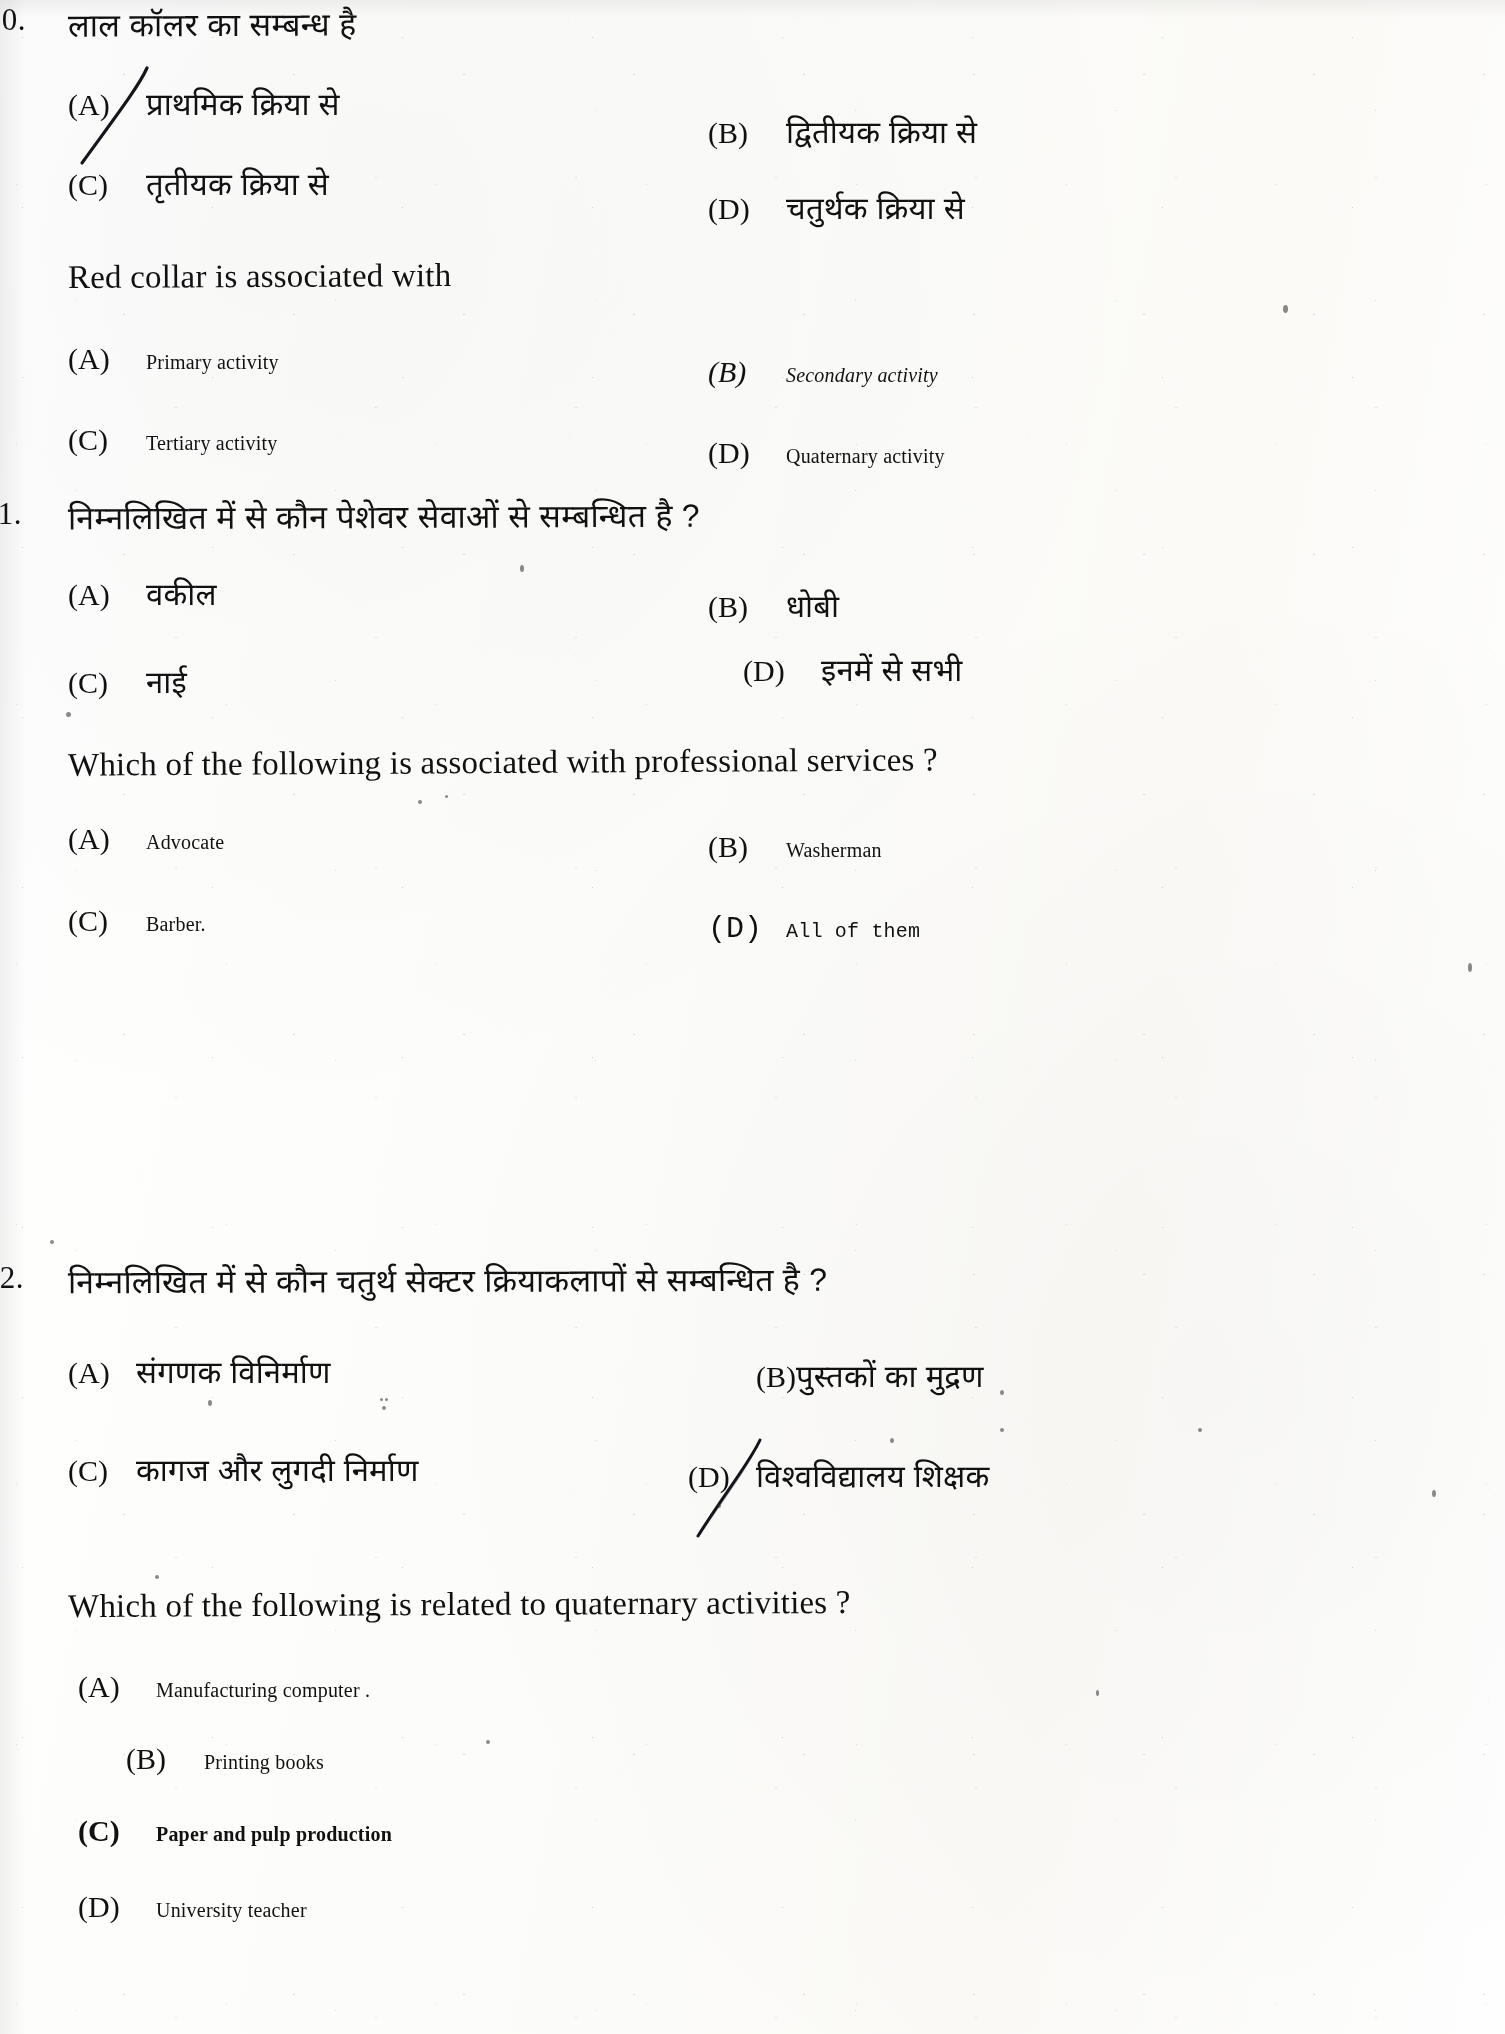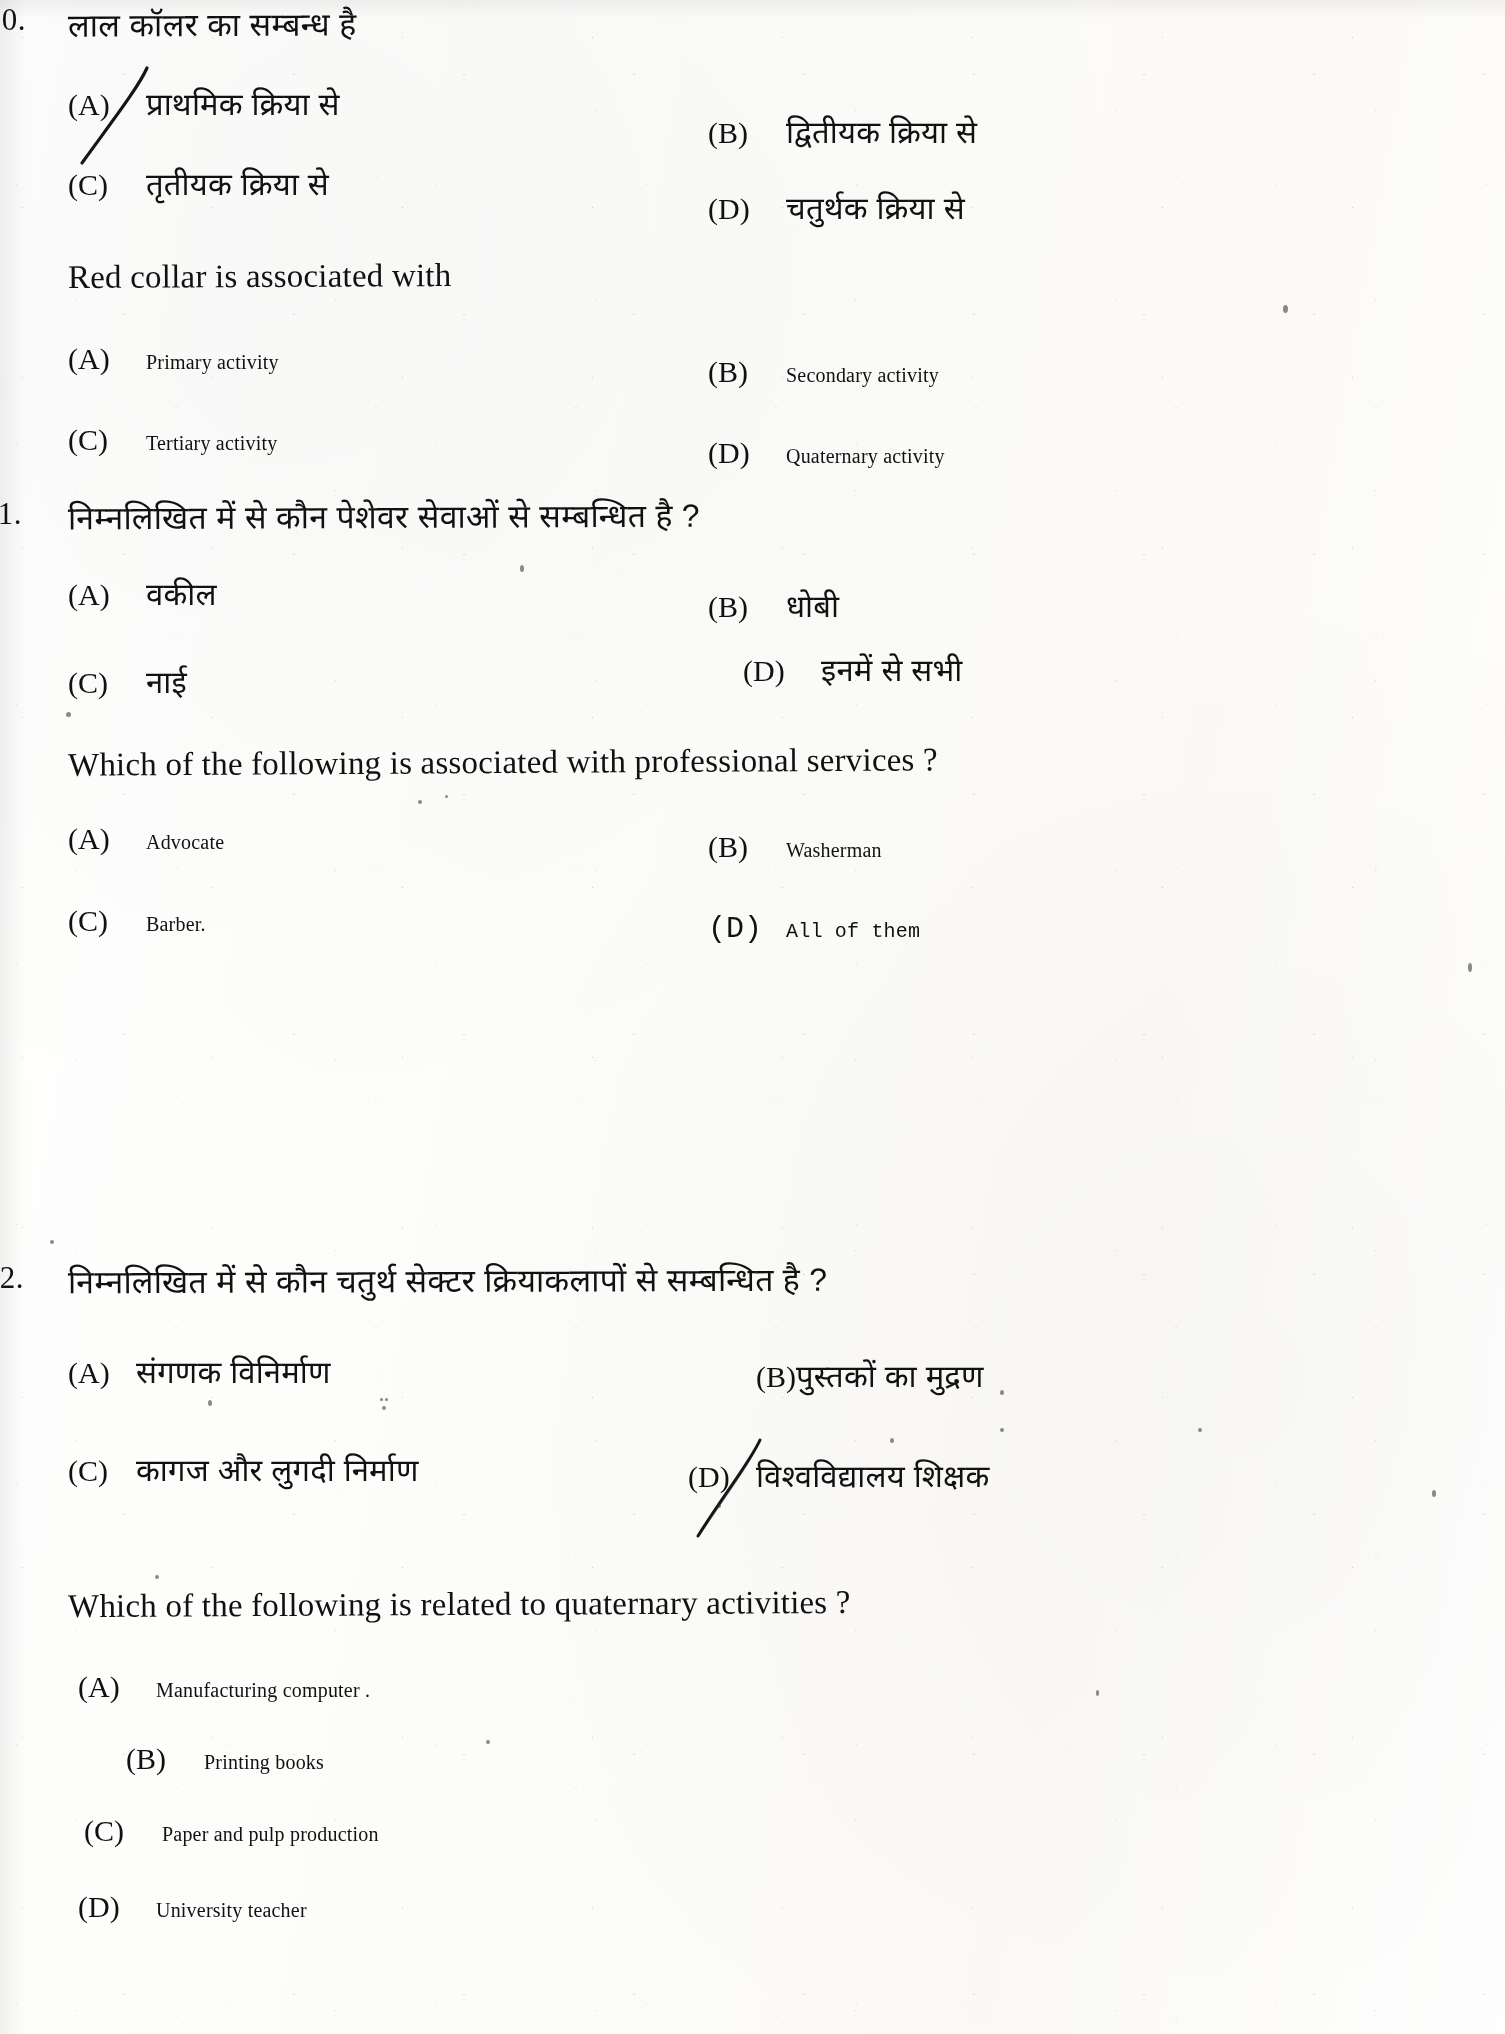--- a/index.html
+++ b/index.html
@@ -163,21 +163,21 @@
           <path d="M87 6 C78 26, 50 62, 22 101" stroke-width="3.2"></path>
           <path d="M86 7 C80 22, 56 56, 24 99" stroke-width="1.5" opacity="0.55"></path>
         </svg>
       </div>
 
       <div class="stem-en" style="top:258px; transform:rotate(-0.3deg);">Red collar is associated with</div>
 
       <div class="opt col-a" style="top:342px;">
         <span class="lbl">(A)</span><span class="txt-en">Primary activity</span>
       </div>
-      <div class="opt col-b" style="top:355px;">
+      <div class="opt col-b" style="top:355px;font-style:italic;">
         <span class="lbl">(B)</span><span class="txt-en">Secondary activity</span>
       </div>
       <div class="opt col-a" style="top:423px;">
         <span class="lbl">(C)</span><span class="txt-en">Tertiary activity</span>
       </div>
       <div class="opt col-b" style="top:436px;">
         <span class="lbl">(D)</span><span class="txt-en">Quaternary activity</span>
       </div>
     </div>
 
@@ -243,21 +243,21 @@
       </div>
 
       <div class="stem-en" style="top:328px; transform:rotate(-0.3deg);">Which of the following is related to quaternary activities ?</div>
 
       <div class="opt" style="top:412px; left:78px;">
         <span class="lbl">(A)</span><span class="txt-en">Manufacturing computer .</span>
       </div>
       <div class="opt" style="top:484px; left:78px;margin-left:48px;">
         <span class="lbl">(B)</span><span class="txt-en">Printing books</span>
       </div>
-      <div class="opt" style="top:556px; left:84px;">
+      <div class="opt" style="top:556px; left:78px;font-weight:bold;">
         <span class="lbl">(C)</span><span class="txt-en">Paper and pulp production</span>
       </div>
       <div class="opt" style="top:632px; left:78px;">
         <span class="lbl">(D)</span><span class="txt-en">University teacher</span>
       </div>
     </div>
 
     <div class="speck" style="left:1283px; top:305px; width:5px; height:8px;"></div>
     <div class="speck" style="left:520px;  top:565px; width:4px; height:7px;"></div>
     <div class="speck" style="left:66px;   top:712px; width:5px; height:5px;"></div>

